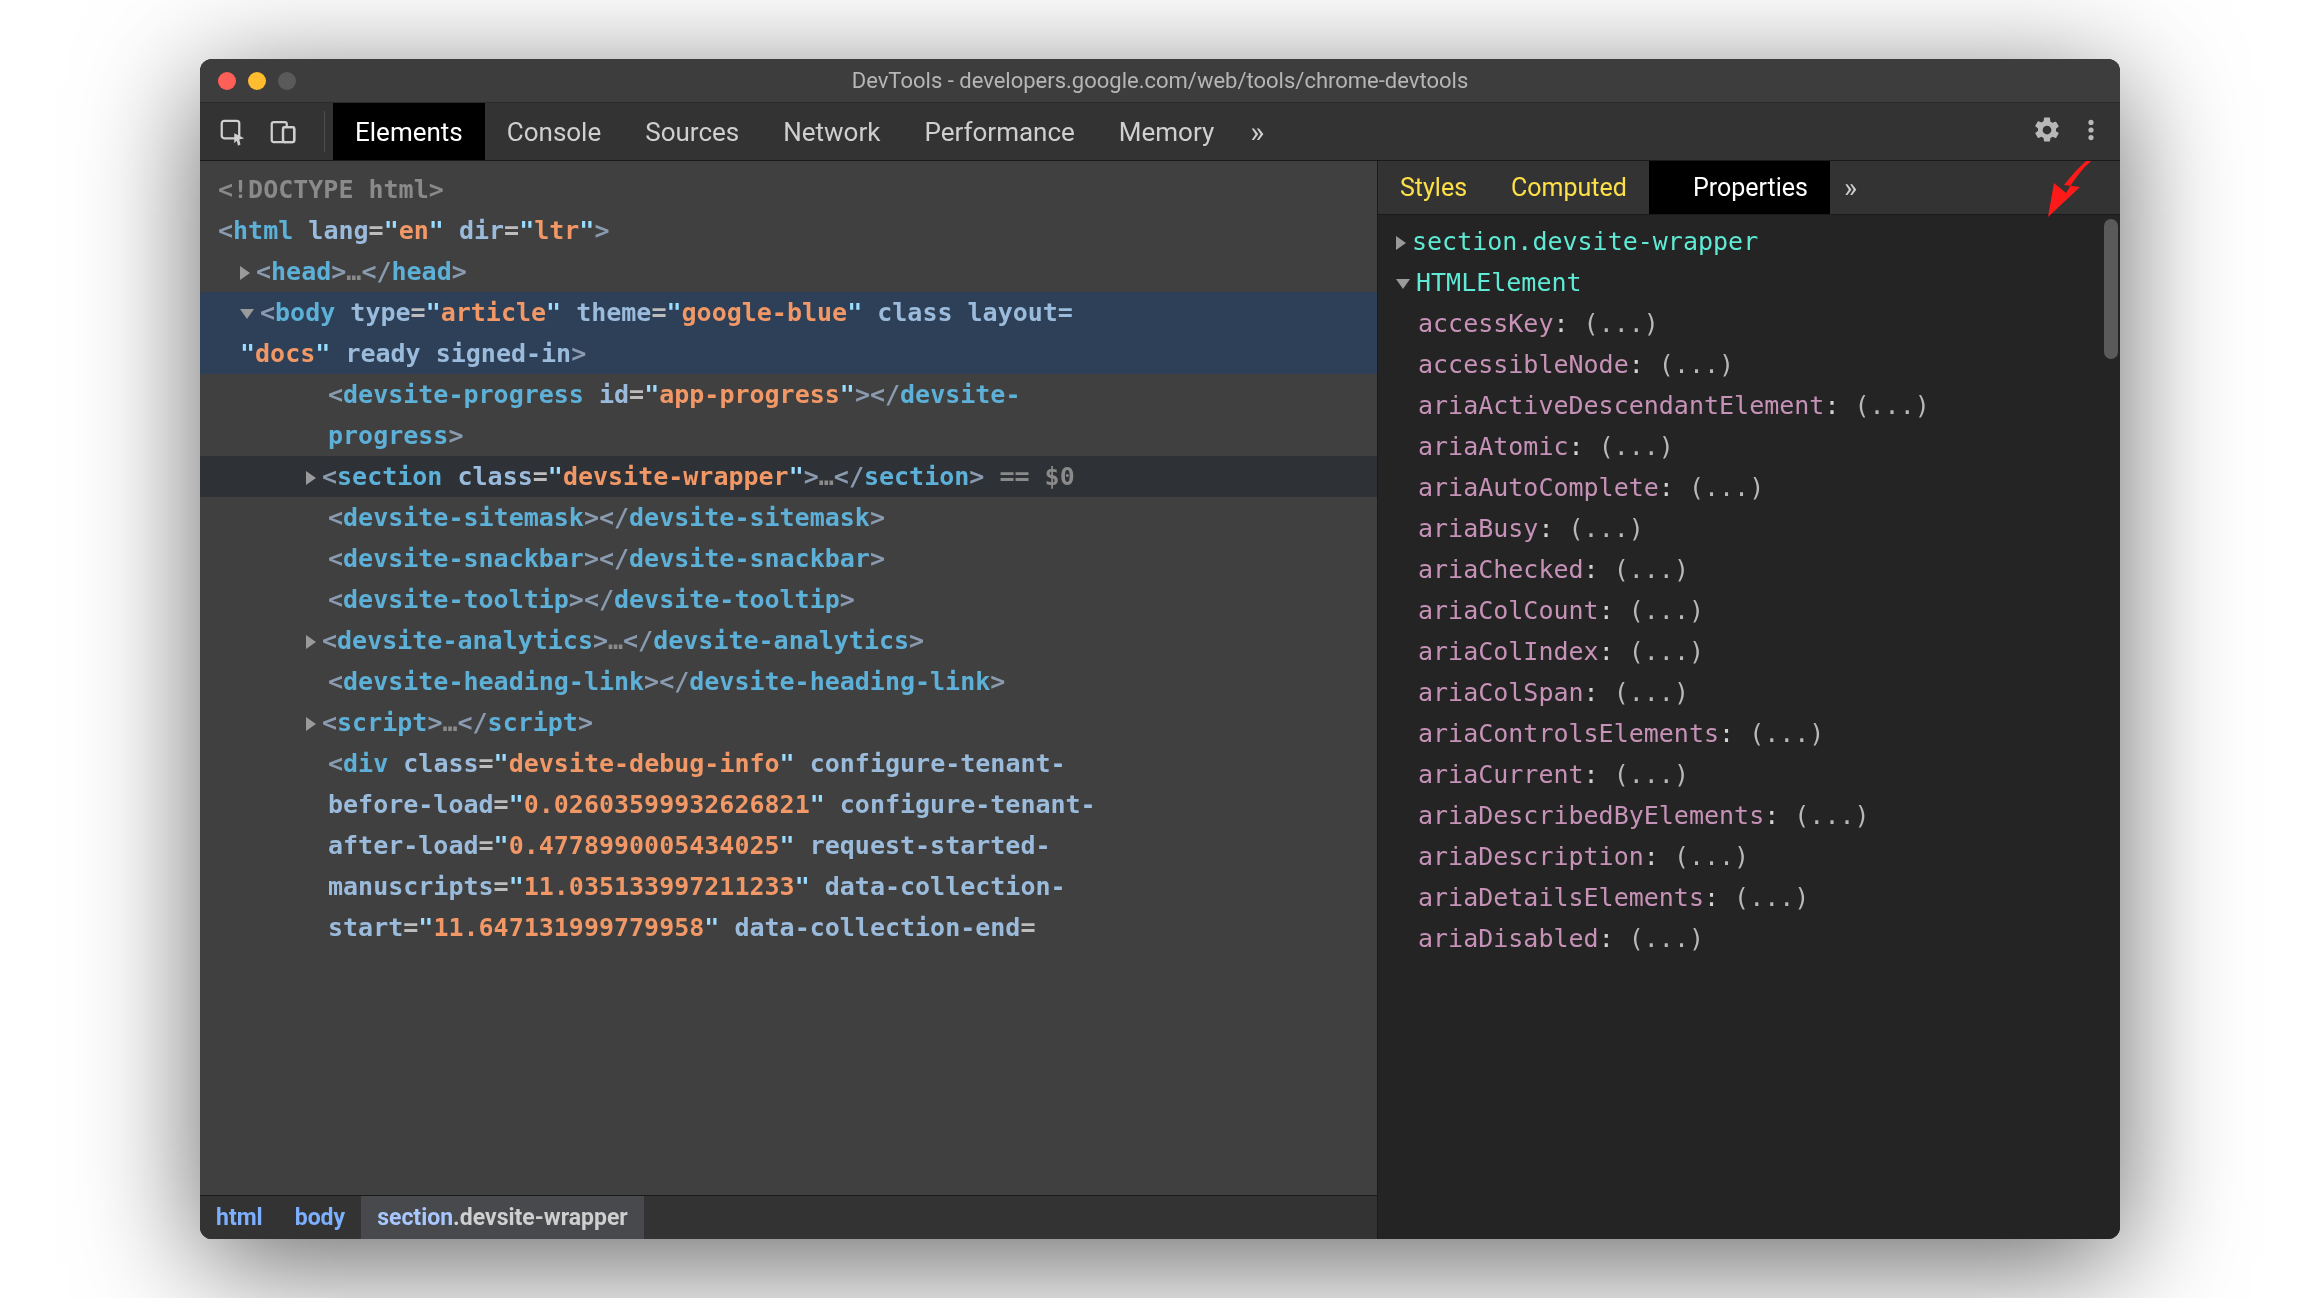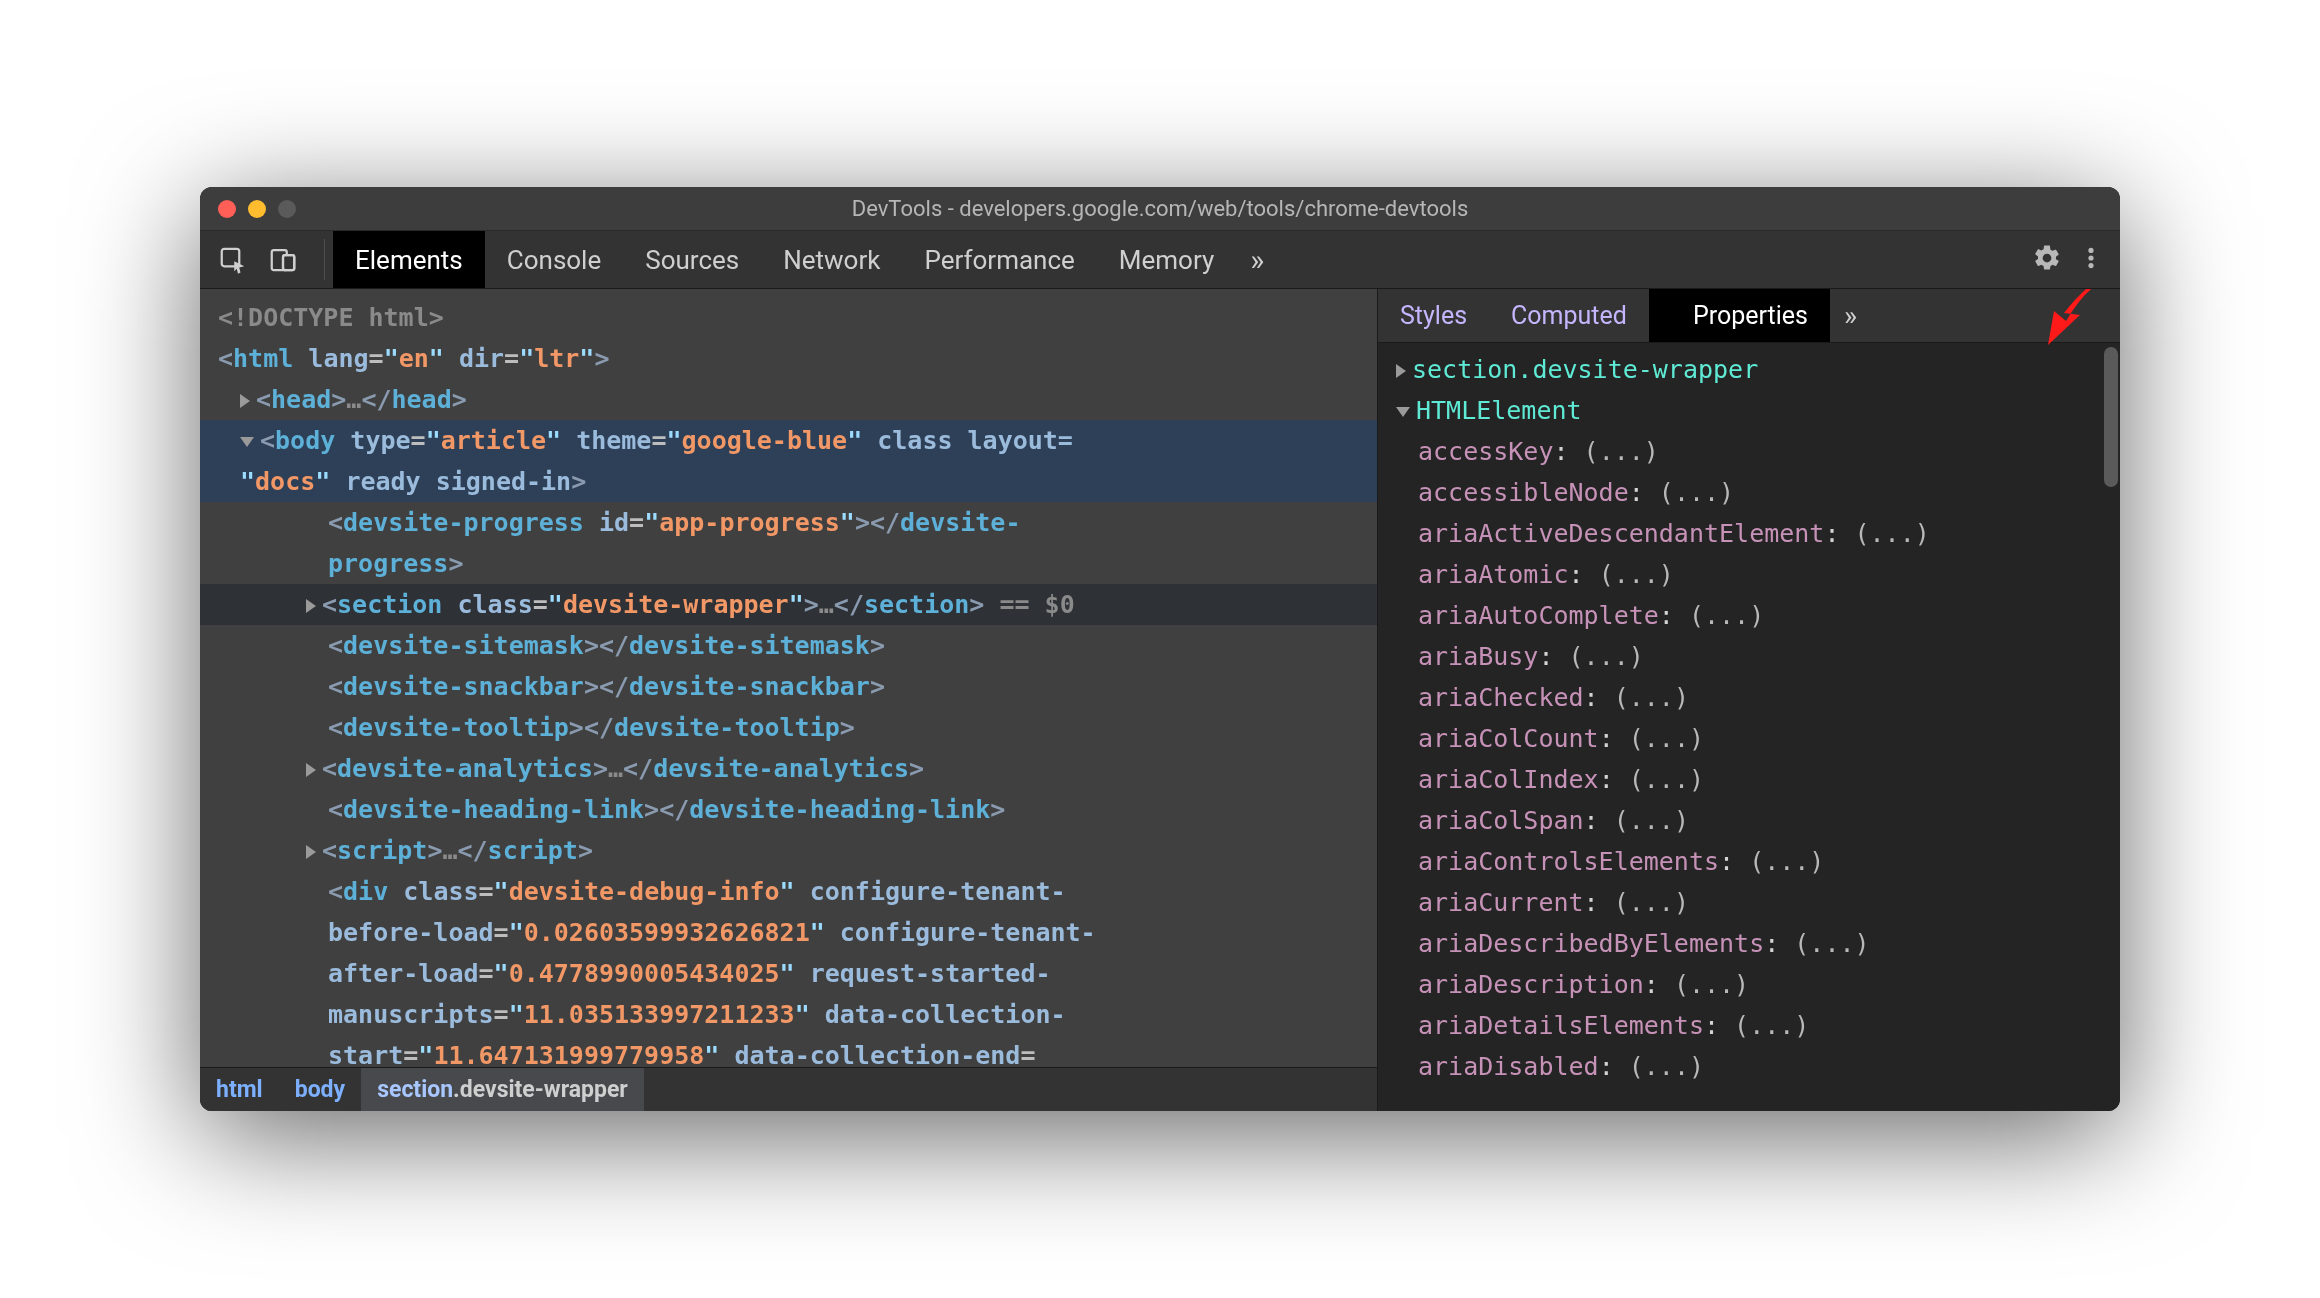--- a/index.html
+++ b/index.html
@@ -10,21 +10,21 @@
   height: 1298px;
   display: flex;
   align-items: center;
   justify-content: center;
 }
 .window-shadow {
   filter: drop-shadow(0 25px 60px rgba(0,0,0,0.6));
 }
 .window {
   width: 1920px;
-  height: 924px;
+  height: 1180px;
   background: #242424;
   border-radius: 12px;
   overflow: hidden;
   display: flex;
   flex-direction: column;
 }
 .titlebar {
   height: 44px;
   background: #3d3d3d;
   display: flex;
@@ -193,21 +193,21 @@
   height: 54px;
   background: #333333;
   display: flex;
   align-items: stretch;
   border-bottom: 1px solid #1a1a1a;
 }
 .side-tab {
   padding: 0 22px;
   display: flex;
   align-items: center;
-  color: #c4b5fd;
+  color: #fde047;
   font-size: 25px;
   cursor: pointer;
 }
 .side-tab.active {
   background: #000000;
   color: #ffffff;
   padding-left: 44px;
 }
 .side-more {
   display: flex;

